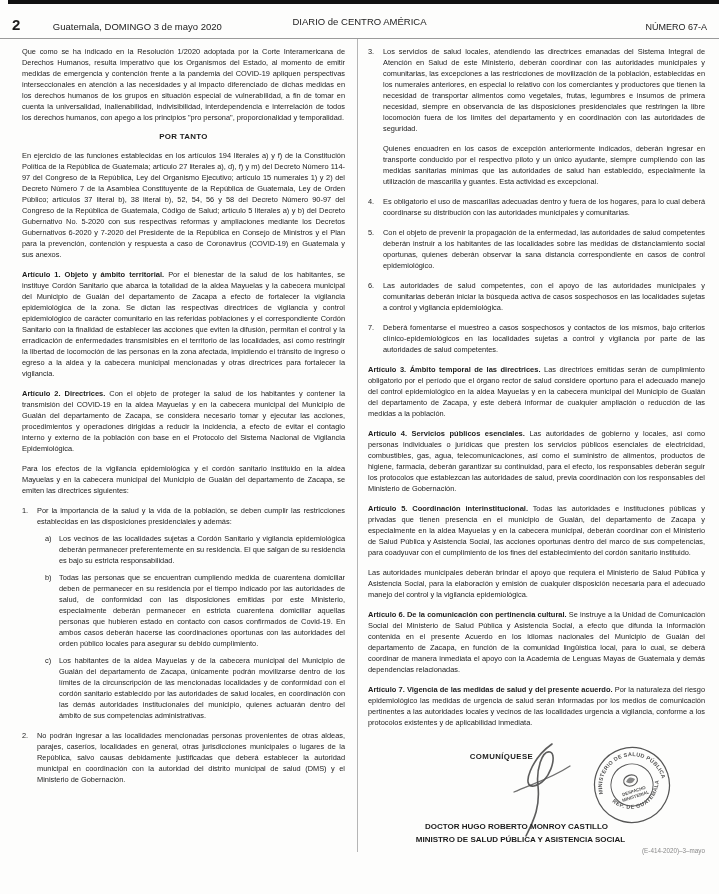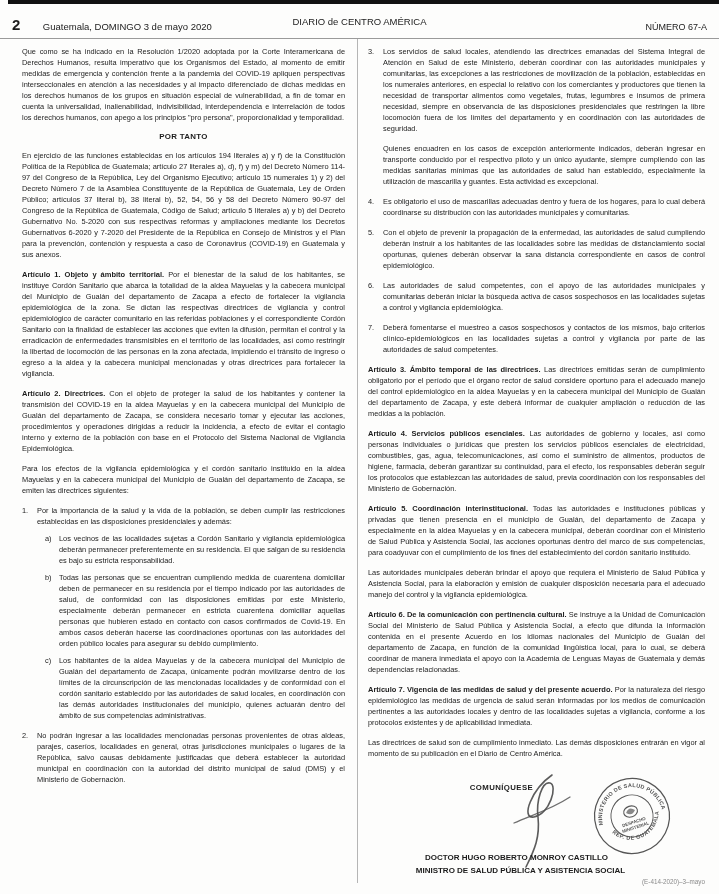--- a/index.html
+++ b/index.html
@@ -6,21 +6,21 @@
   body{
     width:719px;height:894px;position:relative;background:#fdfdfc;color:#1c1c1c;
     font-family:"Liberation Sans","DejaVu Sans",sans-serif;overflow:hidden;
   }
   .top-rule{position:absolute;top:0;left:8px;right:0;height:4px;background:#111;}
   .page-header{
     position:relative;display:flex;align-items:baseline;
     padding:16px 12px 5px 12px;border-bottom:1.5px solid #9a9a9a;
   }
   .page-number{font-size:15px;font-weight:bold;letter-spacing:.5px;}
-  .date-line{font-size:9.5px;margin-left:22px;color:#222;text-align:right;}
+  .date-line{font-size:9.5px;margin-left:32px;color:#222;text-align:right;}
   .masthead{position:absolute;left:0;right:0;text-align:center;font-size:9.5px;color:#222;}
   .issue-number{margin-left:auto;font-size:9px;color:#222;}
   .columns{display:grid;grid-template-columns:357px 1fr;align-items:start;}
   .col{padding:7px 12px 0 22px;}
   .col.right{border-left:1.5px solid #b5b5b5;padding:7px 14px 0 10px;}
   .heading{text-align:center;font-weight:bold;font-size:7.9px;margin:8px 0 9px 0;letter-spacing:.3px;}
   p.para{font-size:7.4px;line-height:11px;text-align:justify;margin:0 0 9px 0;}
   p.para b{font-size:7.5px;}
   .num-item{display:flex;margin:0 0 9px 0;}
   .num-item .num{flex:0 0 15px;font-size:7.4px;line-height:11px;}
@@ -101,21 +101,21 @@
       </div>
     </div>
 
     <div class="num-item">
       <span class="num">4.</span>
       <span class="body">Es obligatorio el uso de mascarillas adecuadas dentro y fuera de los hogares, para lo cual deberá coordinarse su distribución con las autoridades municipales y comunitarias.</span>
     </div>
 
     <div class="num-item">
       <span class="num">5.</span>
-      <span class="body">Con el objeto de prevenir la propagación de la enfermedad, las autoridades de salud cumpliendo deberán instruir a los habitantes de las localidades sobre las medidas de distanciamiento social oportunas, quienes deberán observar la sana distancia correspondiente en casos de control epidemiológico.</span>
+      <span class="body">Con el objeto de prevenir la propagación de la enfermedad, las autoridades de salud competentes deberán instruir a los habitantes de las localidades sobre las medidas de distanciamiento social oportunas, quienes deberán observar la sana distancia correspondiente en casos de control epidemiológico.</span>
     </div>
 
     <div class="num-item">
       <span class="num">6.</span>
       <span class="body">Las autoridades de salud competentes, con el apoyo de las autoridades municipales y comunitarias deberán iniciar la búsqueda activa de casos sospechosos en las localidades sujetas a control y vigilancia epidemiológica.</span>
     </div>
 
     <div class="num-item">
       <span class="num">7.</span>
       <span class="body">Deberá fomentarse el muestreo a casos sospechosos y contactos de los mismos, bajo criterios clínico-epidemiológicos en las localidades sujetas a control y vigilancia por parte de las autoridades de salud competentes.</span>
@@ -124,23 +124,22 @@
     <p class="para"><b>Artículo 3. Ámbito temporal de las directrices.</b> <span>Las directrices emitidas serán de cumplimiento obligatorio por el período que el órgano rector de salud considere oportuno para el adecuado manejo del control epidemiológico en la aldea Mayuelas y en la cabecera municipal del Municipio de Gualán del departamento de Zacapa, y este deberá informar de cualquier ampliación o reducción de las medidas a la población.</span></p>
 
     <p class="para"><b>Artículo 4. Servicios públicos esenciales.</b> <span>Las autoridades de gobierno y locales, así como personas individuales o jurídicas que presten los servicios públicos esenciales de electricidad, combustibles, gas, agua, telecomunicaciones, así como el suministro de alimentos, productos de higiene, farmacia, deberán garantizar su continuidad, para el efecto, los responsables deberán seguir los protocolos que establezcan las autoridades de salud, previa coordinación con los responsables del Ministerio de Gobernación.</span></p>
 
     <p class="para"><b>Artículo 5. Coordinación interinstitucional.</b> <span>Todas las autoridades e instituciones públicas y privadas que tienen presencia en el municipio de Gualán, del departamento de Zacapa y especialmente en la aldea Mayuelas y en la cabecera municipal, deberán coordinar con el Ministerio de Salud Pública y Asistencia Social, las acciones oportunas dentro del marco de sus competencias, para coadyuvar con el cumplimiento de los fines del establecimiento del cordón sanitario instituido.</span></p>
 
     <p class="para">Las autoridades municipales deberán brindar el apoyo que requiera el Ministerio de Salud Pública y Asistencia Social, para la elaboración y emisión de cualquier disposición necesaria para el adecuado manejo del control y la vigilancia epidemiológica.</p>
 
     <p class="para"><b>Artículo 6. De la comunicación con pertinencia cultural.</b> <span>Se instruye a la Unidad de Comunicación Social del Ministerio de Salud Pública y Asistencia Social, a efecto que difunda la información contenida en el presente Acuerdo en los idiomas nacionales del Municipio de Gualán del departamento de Zacapa, en función de la comunidad lingüística local, para lo cual, se deberá coordinar de manera inmediata el apoyo con la Academia de Lenguas Mayas de Guatemala y demás dependencias relacionadas.</span></p>
 
-    <p class="para"><b>Artículo 7. Vigencia de las medidas de salud y del presente acuerdo.</b> <span>Por la naturaleza del riesgo epidemiológico las medidas de urgencia de salud serán informadas por los medios de comunicación pertinentes a las autoridades locales y dentro de las localidades sujetas a vigilancia, conforme a los protocolos existentes y de aplicabilidad inmediata.</span></p>
+    <p class="para"><b>Artículo 7. Vigencia de las medidas de salud y del presente acuerdo.</b> <span>Por la naturaleza del riesgo epidemiológico las medidas de urgencia de salud serán informadas por los medios de comunicación pertinentes a las autoridades locales y vecinos de las localidades urgencia a vigilancia, conforme a los protocolos existentes y de aplicabilidad inmediata.</span></p>
 
-    <p class="para">Las directrices de salud son de cumplimiento inmediato. Las demás disposiciones entrarán en vigor al momento de su publicación en el Diario de Centro América.</p>
 
     <div class="signature-block">
       <div class="comuniquese">COMUNÍQUESE</div>
 
       <svg class="signature-svg" width="80" height="100" viewBox="0 0 80 100">
         <path d="M44,4 C24,18 12,48 26,46 C42,43 50,14 42,12 C34,10 28,30 30,46 C32,66 27,78 18,96" fill="none" stroke="#4a4a4a" stroke-width="1.6" stroke-linecap="round" opacity="0.9"></path>
         <path d="M6,52 C24,44 44,38 62,26" fill="none" stroke="#4a4a4a" stroke-width="1.3" stroke-linecap="round" opacity="0.8"></path>
       </svg>
 
       <svg class="seal-svg" width="78" height="78" viewBox="0 0 100 100">

